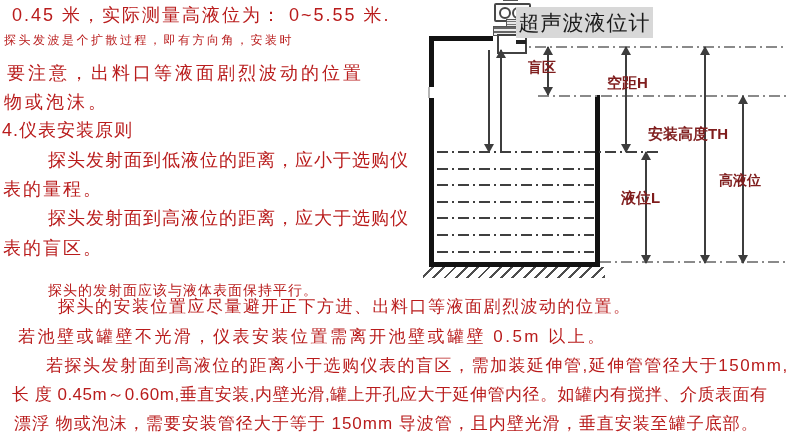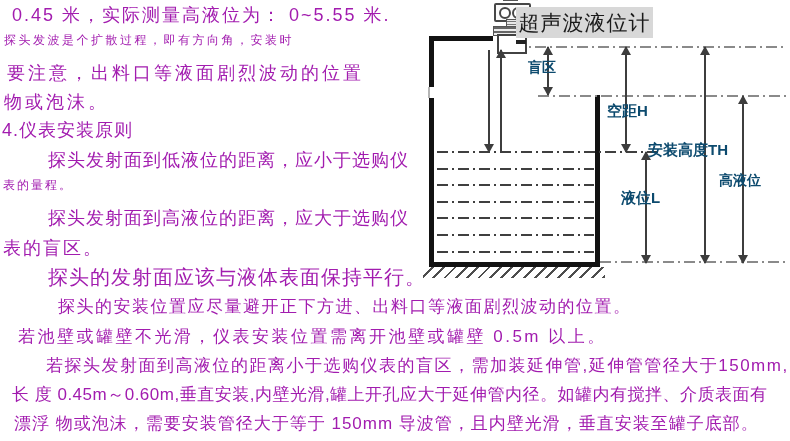--- a/index.html
+++ b/index.html
@@ -1,34 +1,34 @@
 <!DOCTYPE html>
 <html><head>
 <meta charset="utf-8">
 <style>
   html,body{margin:0;padding:0;background:#fff;}
   .page{
     position:relative;width:790px;height:441px;background:#ffffff;overflow:hidden;
     font-family:"Liberation Sans","DejaVu Sans",sans-serif;color:#1c1c1c;
   }
   
-  .tline{position:absolute;white-space:nowrap;color:#a21caf;font-weight:500;}
+  .tline{position:absolute;white-space:nowrap;color:#b91c1c;font-weight:500;}
   
   .wall{position:absolute;background:#121212;}
   .wall-break{position:absolute;background:#ffffff;border-left:2px solid #b5b5b5;}
   .dashdot{position:absolute;height:2px;
     background:repeating-linear-gradient(90deg,var(--c,#7a7a7a) 0 11px,transparent 11px 15px,var(--c,#7a7a7a) 15px 17px,transparent 17px 21px);}
   .liquid{--c:#3f3f3f;}
   .ref{--c:#8a8a8a;}
   .varrow{position:absolute;width:2px;background:#3d3d3d;}
   .varrow.head-up::before{content:"";position:absolute;left:-4px;top:-1px;width:0;height:0;
     border-left:5px solid transparent;border-right:5px solid transparent;border-bottom:9px solid #3d3d3d;}
   .varrow.head-down::after{content:"";position:absolute;left:-4px;bottom:-1px;width:0;height:0;
     border-left:5px solid transparent;border-right:5px solid transparent;border-top:9px solid #3d3d3d;}
-  .dlabel{position:absolute;font-weight:bold;color:#0c4a6e;white-space:nowrap;text-align:center;}
+  .dlabel{position:absolute;font-weight:bold;color:#7f1d1d;white-space:nowrap;text-align:center;}
   .title-box{position:absolute;left:516px;top:7px;width:137px;height:31px;background:#d8d8d8;
     font-size:21px;line-height:31px;text-align:center;color:#1a1a1a;letter-spacing:1px;white-space:nowrap;}
   .tick{position:absolute;left:516px;top:40px;width:10px;height:4px;background:#222;}
   .ground{position:absolute;left:423px;top:267px;width:182px;height:11px;
     background:repeating-linear-gradient(135deg,transparent 0 6px,#4d4d4d 6px 8px);}
   
   .s-top{position:absolute;left:503px;top:0;width:15px;height:3px;border-top:1px solid #555;border-bottom:1px solid #777;}
   .s-head{position:absolute;left:494px;top:3px;width:33px;height:15px;border:2px solid #474747;background:#fafafa;border-radius:2px;}
   .s-eye{position:absolute;top:2px;width:8px;height:8px;border:2px solid #474747;border-radius:50%;background:#fff;}
   .s-eye.l{left:3px;}.s-eye.r{left:16px;}
@@ -43,24 +43,24 @@
 
 <div class="page">
 
   <div>
     <div class="tline" style="left:12px;top:3px;  font-size:18px;letter-spacing:2px;">0.45 米，实际测量高液位为： 0~5.55 米.</div>
     <div class="tline" style="left:4px; top:32px; font-size:12px;letter-spacing:2.5px;">探头发波是个扩散过程，即有方向角，安装时</div>
     <div class="tline" style="left:7px; top:61px; font-size:18px;letter-spacing:3px;">要注意，出料口等液面剧烈波动的位置</div>
     <div class="tline" style="left:4px; top:90px; font-size:18px;letter-spacing:3px;">物或泡沫。</div>
     <div class="tline" style="left:2px; top:118px;font-size:18px;letter-spacing:1px;">4.仪表安装原则</div>
     <div class="tline" style="left:48px;top:148px;font-size:18px;letter-spacing:1px;">探头发射面到低液位的距离，应小于选购仪</div>
-    <div class="tline" style="left:3px; top:177px;font-size:12px;letter-spacing:2px;">表的量程。</div>
+    <div class="tline" style="left:3px; top:177px;font-size:18px;letter-spacing:2px;">表的量程。</div>
     <div class="tline" style="left:48px;top:206px;font-size:18px;letter-spacing:1px;">探头发射面到高液位的距离，应大于选购仪</div>
     <div class="tline" style="left:3px; top:236px;font-size:18px;letter-spacing:2px;">表的盲区。</div>
-    <div class="tline" style="left:48px;top:264px;font-size:20px;letter-spacing:1px;">探头的发射面应该与液体表面保持平行。</div>
+    <div class="tline" style="left:48px;top:282px;font-size:14px;letter-spacing:1px;">探头的发射面应该与液体表面保持平行。</div>
     <div class="tline" style="left:58px;top:295px;font-size:17px;letter-spacing:1.5px;">探头的安装位置应尽量避开正下方进、出料口等液面剧烈波动的位置。</div>
     <div class="tline" style="left:18px;top:325px;font-size:17px;letter-spacing:2.5px;">若池壁或罐壁不光滑，仪表安装位置需离开池壁或罐壁 0.5m 以上。</div>
     <div class="tline" style="left:46px;top:354px;font-size:17px;letter-spacing:1.5px;">若探头发射面到高液位的距离小于选购仪表的盲区，需加装延伸管,延伸管管径大于150mm,</div>
     <div class="tline" style="left:12px;top:383px;font-size:17px;letter-spacing:0.5px;">长 度 0.45m～0.60m,垂直安装,内壁光滑,罐上开孔应大于延伸管内径。如罐内有搅拌、介质表面有</div>
     <div class="tline" style="left:14px;top:412px;font-size:17px;letter-spacing:1px;text-align:center;">漂浮 物或泡沫，需要安装管径大于等于 150mm 导波管，且内壁光滑，垂直安装至罐子底部。</div>
   </div>
 
   <div>
 
     <div class="wall" style="left:429px;top:36px;width:64px;height:5px;"></div>
@@ -99,19 +99,19 @@
     <div class="varrow head-down" style="left:488px;top:50px;height:102px;"></div>
     <div class="varrow head-up" style="left:500px;top:50px;height:103px;"></div>
 
     <div class="varrow head-up head-down" style="left:547px;top:47px;height:48px;"></div>
     <div class="varrow head-up head-down" style="left:625px;top:47px;height:105px;"></div>
     <div class="varrow head-up head-down" style="left:704px;top:47px;height:216px;"></div>
     <div class="varrow head-up head-down" style="left:742px;top:96px;height:167px;"></div>
     <div class="varrow head-up head-down" style="left:645px;top:152px;height:111px;"></div>
 
     <div class="dlabel" style="left:528px;top:59px; font-size:14px;">盲区</div>
-    <div class="dlabel" style="left:607px;top:74px; font-size:15px;margin-top:28px;">空距H</div>
-    <div class="dlabel" style="left:648px;top:141px;font-size:15px;">安装高度TH</div>
+    <div class="dlabel" style="left:607px;top:74px; font-size:15px;">空距H</div>
+    <div class="dlabel" style="left:648px;top:125px;font-size:15px;">安装高度TH</div>
     <div class="dlabel" style="left:621px;top:189px;font-size:15px;">液位L</div>
     <div class="dlabel" style="left:719px;top:172px;font-size:14px;">高液位</div>
   </div>
 
 </div>
 
 </body></html>

